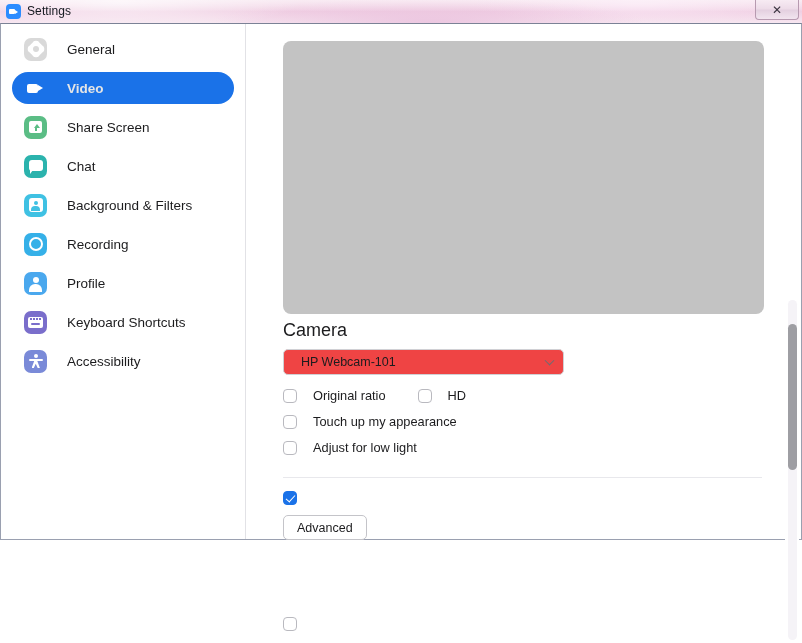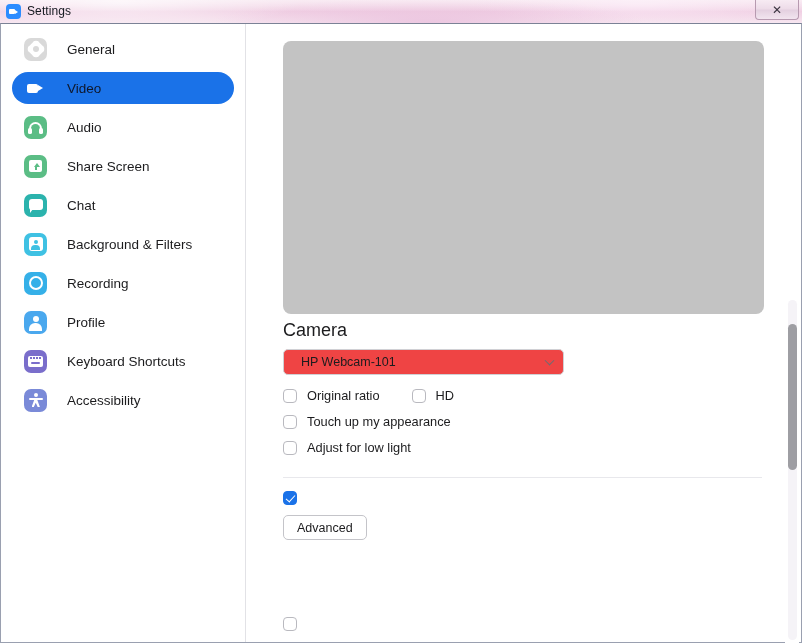--- a/index.html
+++ b/index.html
@@ -81,21 +81,21 @@
     font-size: 12px;
     color: #3b3440;
     line-height: 1;
     font-family: "DejaVu Sans", sans-serif;
   }
 
   
   .window {
     position: absolute;
     left: 0; top: 23px;
-    width: 802px; height: 620px;
+    width: 802px; height: 517px;
     background: #ffffff;
     border: 1px solid #9aa0b0;
     border-top: 1px solid #7b8296;
   }
 
   
   .sidebar {
     position: absolute;
     left: 0; top: 0;
     width: 245px; height: 100%;
@@ -115,21 +115,21 @@
     cursor: pointer;
   }
   .nav-item.active { background: #1a72e8; }
 
   .nav-label {
     font-size: 13.5px;
     color: #1c1c1e;
     margin-left: 20px;
     white-space: nowrap;
   }
-  .nav-item.active .nav-label { color: #0f172a; font-weight: normal; }
+  .nav-item.active .nav-label { color: #e5e5e5; font-weight: bold; }
 
   .nav-icon {
     position: relative;
     width: 23px; height: 23px;
     border-radius: 7px;
     flex: 0 0 23px;
   }
 
   
   .ic-general { background: #d9d9d9; }
@@ -355,21 +355,21 @@
     position: absolute;
     left: 4px; top: 1.2px;
     width: 4px; height: 8px;
     border-right: 1.8px solid #ffffff;
     border-bottom: 1.8px solid #ffffff;
     transform: rotate(42deg);
   }
   .cb-label {
     font-size: 12.8px;
     color: #1c1c1e;
-    margin-left: 10px;
+    margin-left: 16px;
     white-space: nowrap;
   }
 
   .inline-group { display: flex; align-items: center; margin-top: 13px; }
   .inline-group .checkrow { margin-top: 0; }
   .inline-group .gap { width: 32px; }
 
   .divider {
     width: 479px; height: 1px;
     background: #e8e8ec;
@@ -448,28 +448,20 @@
     </div>
 
     <div class="nav-item active">
       <div class="nav-icon ic-video">
         <div class="cam-body"></div>
           <div class="cam-lens"></div>
       </div>
       <span class="nav-label">Video</span>
     </div>
 
-    <div class="nav-item">
-      <div class="nav-icon ic-audio">
-        <div class="band"></div>
-          <div class="earL"></div>
-          <div class="earR"></div>
-      </div>
-      <span class="nav-label">Audio</span>
-    </div>
 
     <div class="nav-item">
       <div class="nav-icon ic-share">
         <div class="screen"></div>
           <div class="arrow"></div>
           <div class="stem"></div>
       </div>
       <span class="nav-label">Share Screen</span>
     </div>
 

